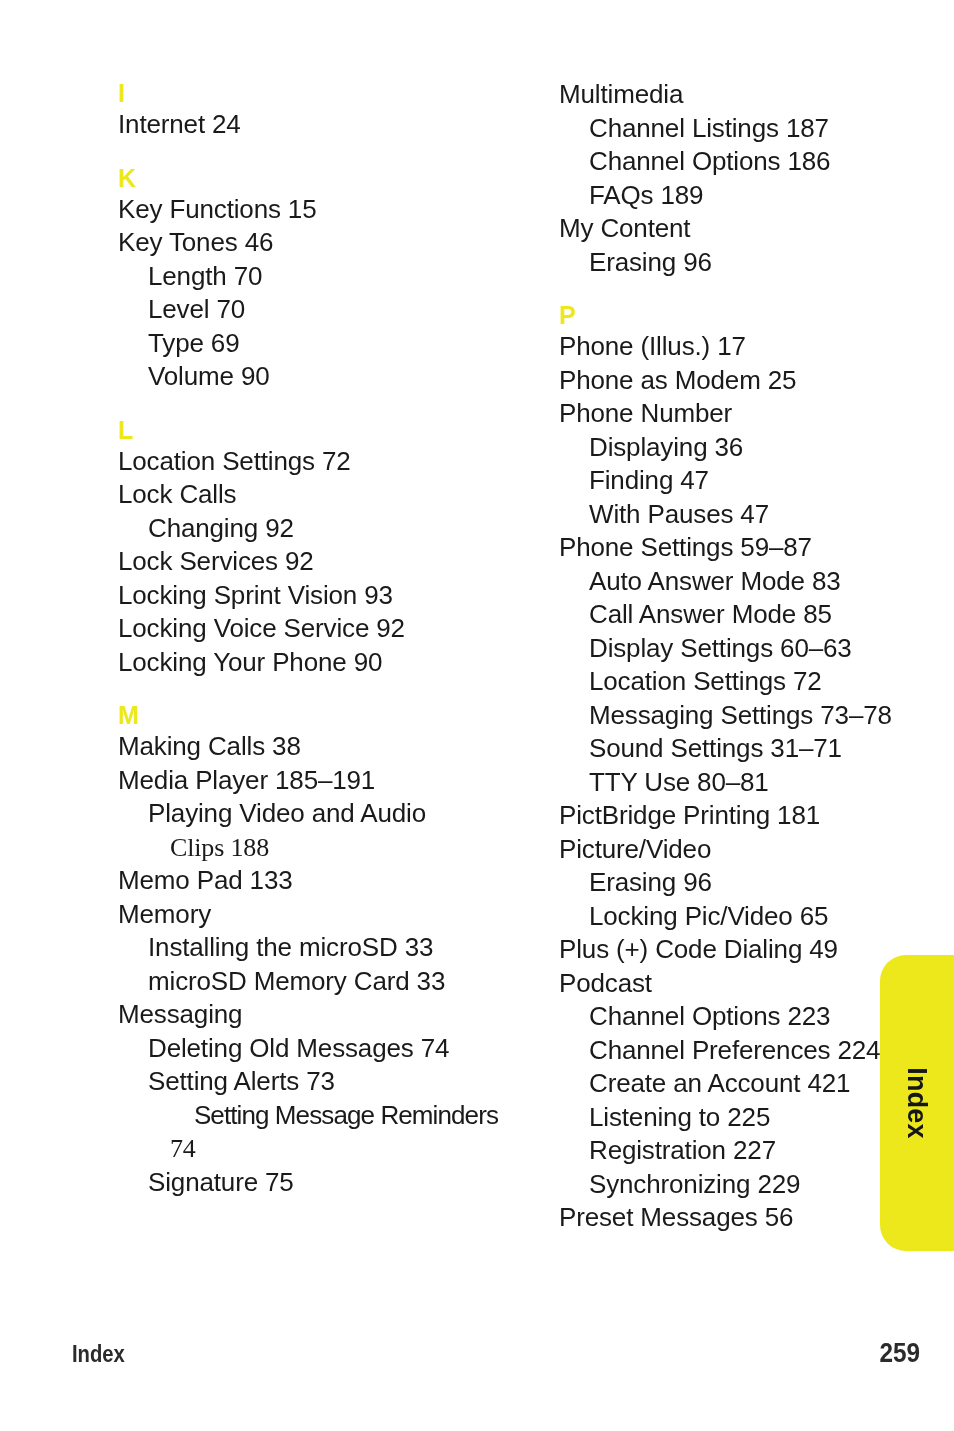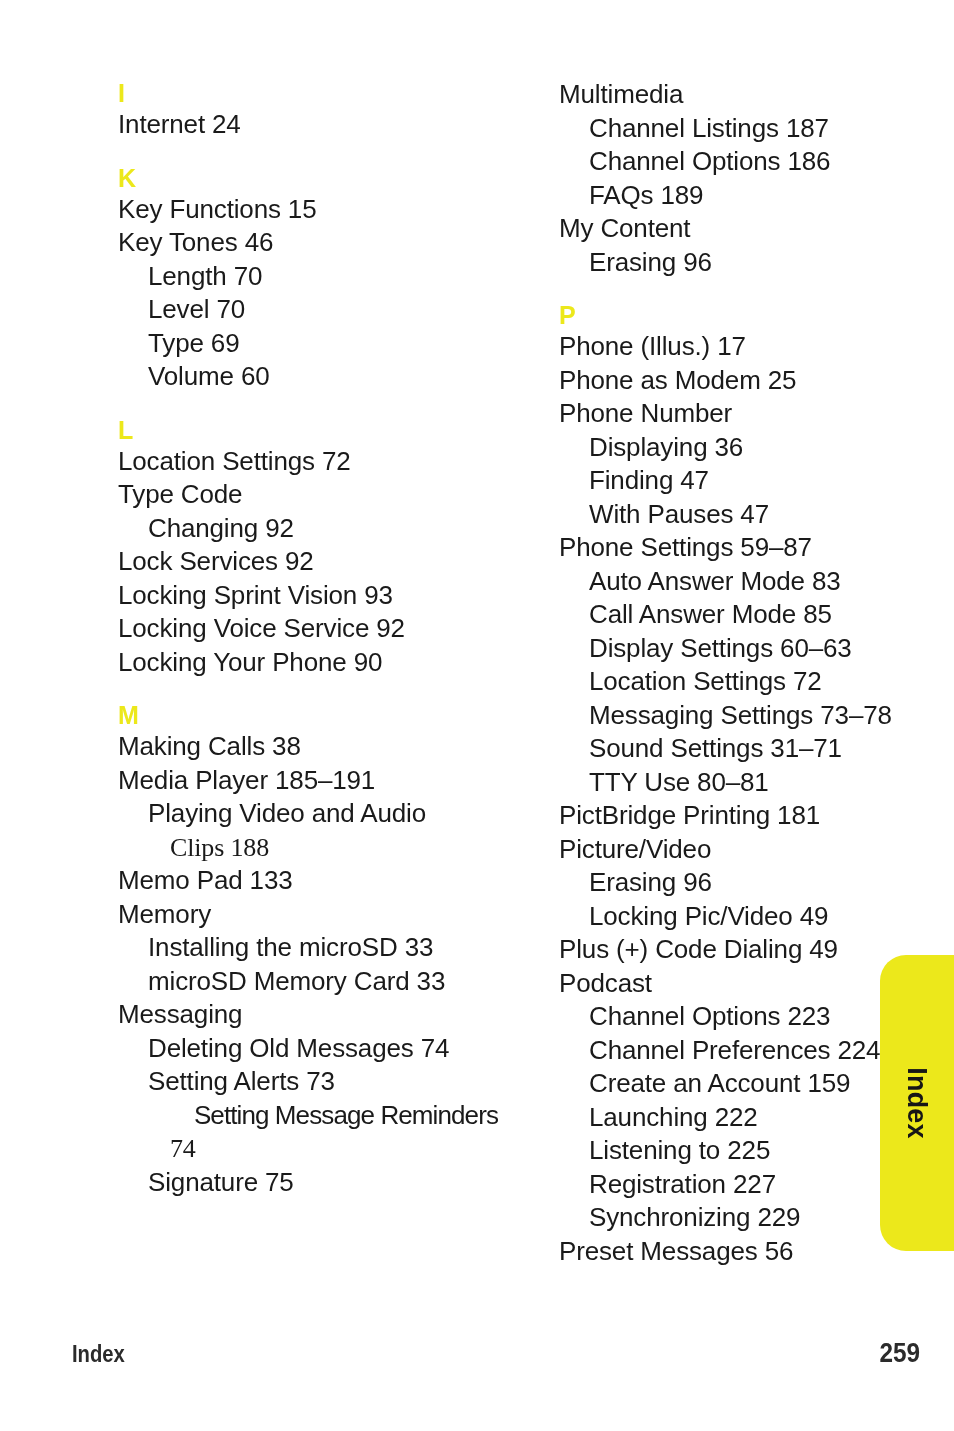--- a/index.html
+++ b/index.html
@@ -121,24 +121,24 @@
 <div class="page">
   <div class="col col-left">
       <div class="letter-head">I</div>
       <div class="entry lvl0">Internet  24</div>
       <div class="letter-head spaced">K</div>
       <div class="entry lvl0">Key Functions  15</div>
       <div class="entry lvl0">Key Tones  46</div>
       <div class="entry lvl1">Length  70</div>
       <div class="entry lvl1">Level  70</div>
       <div class="entry lvl1">Type  69</div>
-      <div class="entry lvl1">Volume  60</div>
+      <div class="entry lvl1">Volume  90</div>
       <div class="letter-head spaced">L</div>
       <div class="entry lvl0">Location Settings  72</div>
-      <div class="entry lvl0">Type Code</div>
+      <div class="entry lvl0">Lock Calls</div>
       <div class="entry lvl1">Changing  92</div>
       <div class="entry lvl0">Lock Services  92</div>
       <div class="entry lvl0">Locking Sprint Vision  93</div>
       <div class="entry lvl0">Locking Voice Service  92</div>
       <div class="entry lvl0">Locking Your Phone  90</div>
       <div class="letter-head spaced">M</div>
       <div class="entry lvl0">Making Calls  38</div>
       <div class="entry lvl0">Media Player  185–191</div>
       <div class="entry lvl1">Playing Video and Audio</div>
       <div class="entry lvl2">Clips  188</div>
@@ -171,27 +171,26 @@
       <div class="entry lvl1">Auto Answer Mode  83</div>
       <div class="entry lvl1">Call Answer Mode  85</div>
       <div class="entry lvl1">Display Settings  60–63</div>
       <div class="entry lvl1">Location Settings  72</div>
       <div class="entry lvl1">Messaging Settings  73–78</div>
       <div class="entry lvl1">Sound Settings  31–71</div>
       <div class="entry lvl1">TTY Use  80–81</div>
       <div class="entry lvl0">PictBridge Printing  181</div>
       <div class="entry lvl0">Picture/Video</div>
       <div class="entry lvl1">Erasing  96</div>
-      <div class="entry lvl1">Locking Pic/Video  49</div>
+      <div class="entry lvl1">Locking Pic/Video  65</div>
       <div class="entry lvl0">Plus (+) Code Dialing  49</div>
       <div class="entry lvl0">Podcast</div>
       <div class="entry lvl1">Channel Options  223</div>
       <div class="entry lvl1">Channel Preferences  224</div>
-      <div class="entry lvl1">Create an Account  159</div>
-      <div class="entry lvl1">Launching  222</div>
+      <div class="entry lvl1">Create an Account  421</div>
       <div class="entry lvl1">Listening to  225</div>
       <div class="entry lvl1">Registration  227</div>
       <div class="entry lvl1">Synchronizing  229</div>
       <div class="entry lvl0">Preset Messages  56</div>
     </div>
 </div>
 
 <div class="footer">
   <div class="footer-label">Index</div>
   <div class="footer-page">259</div>

